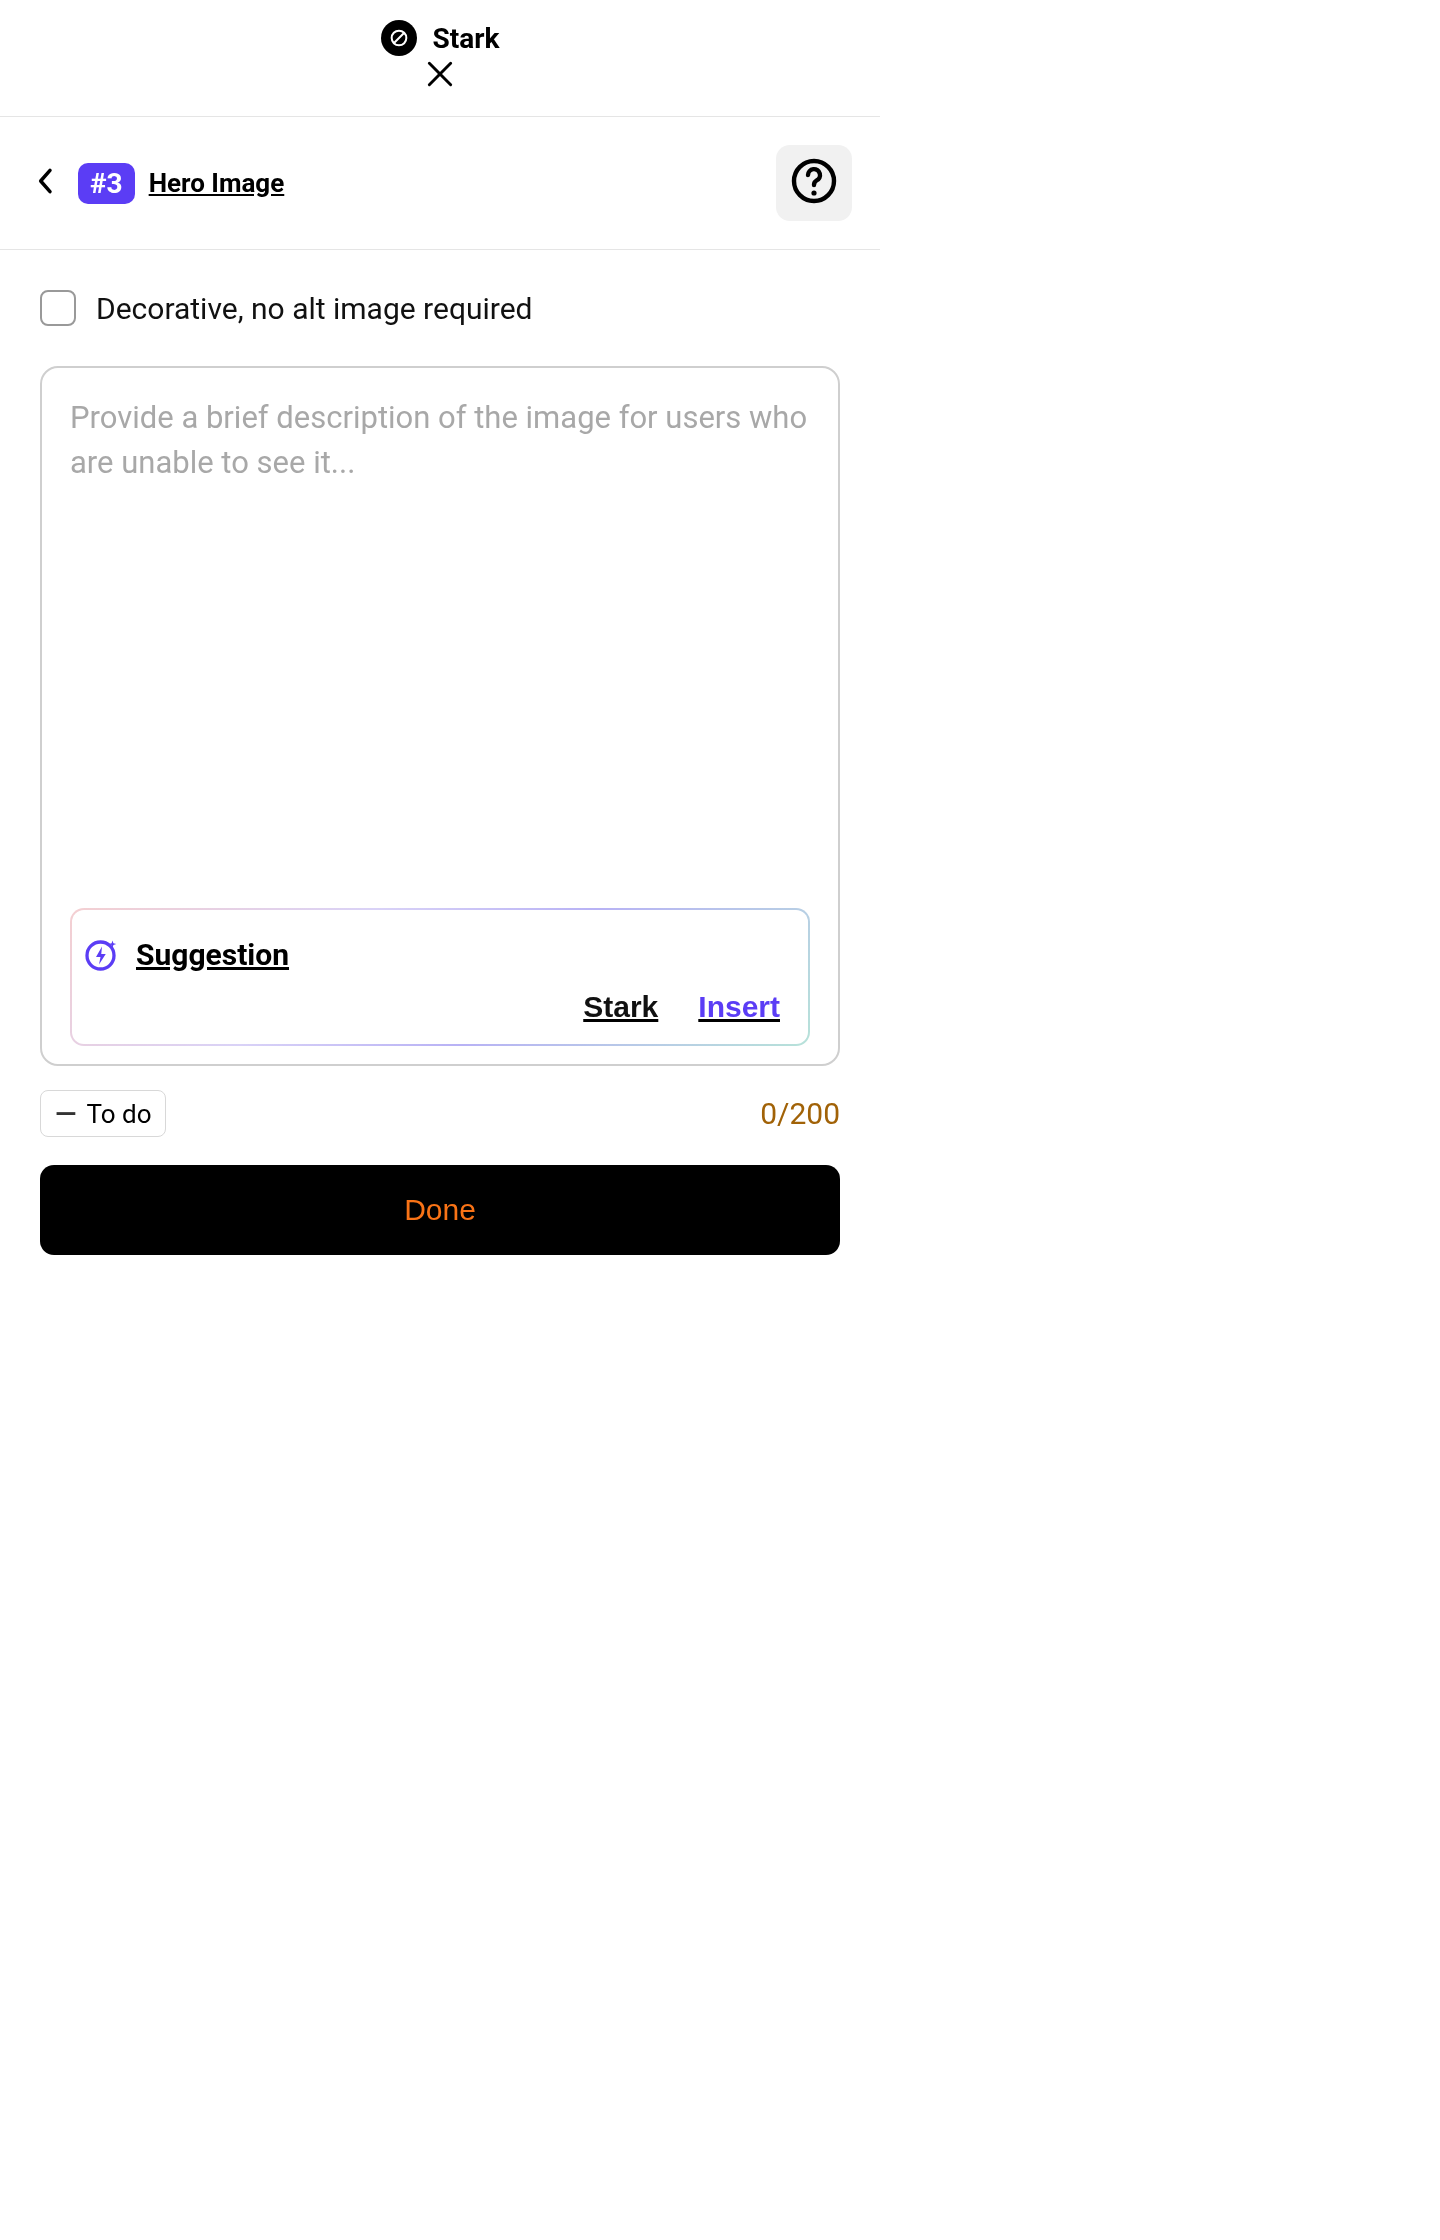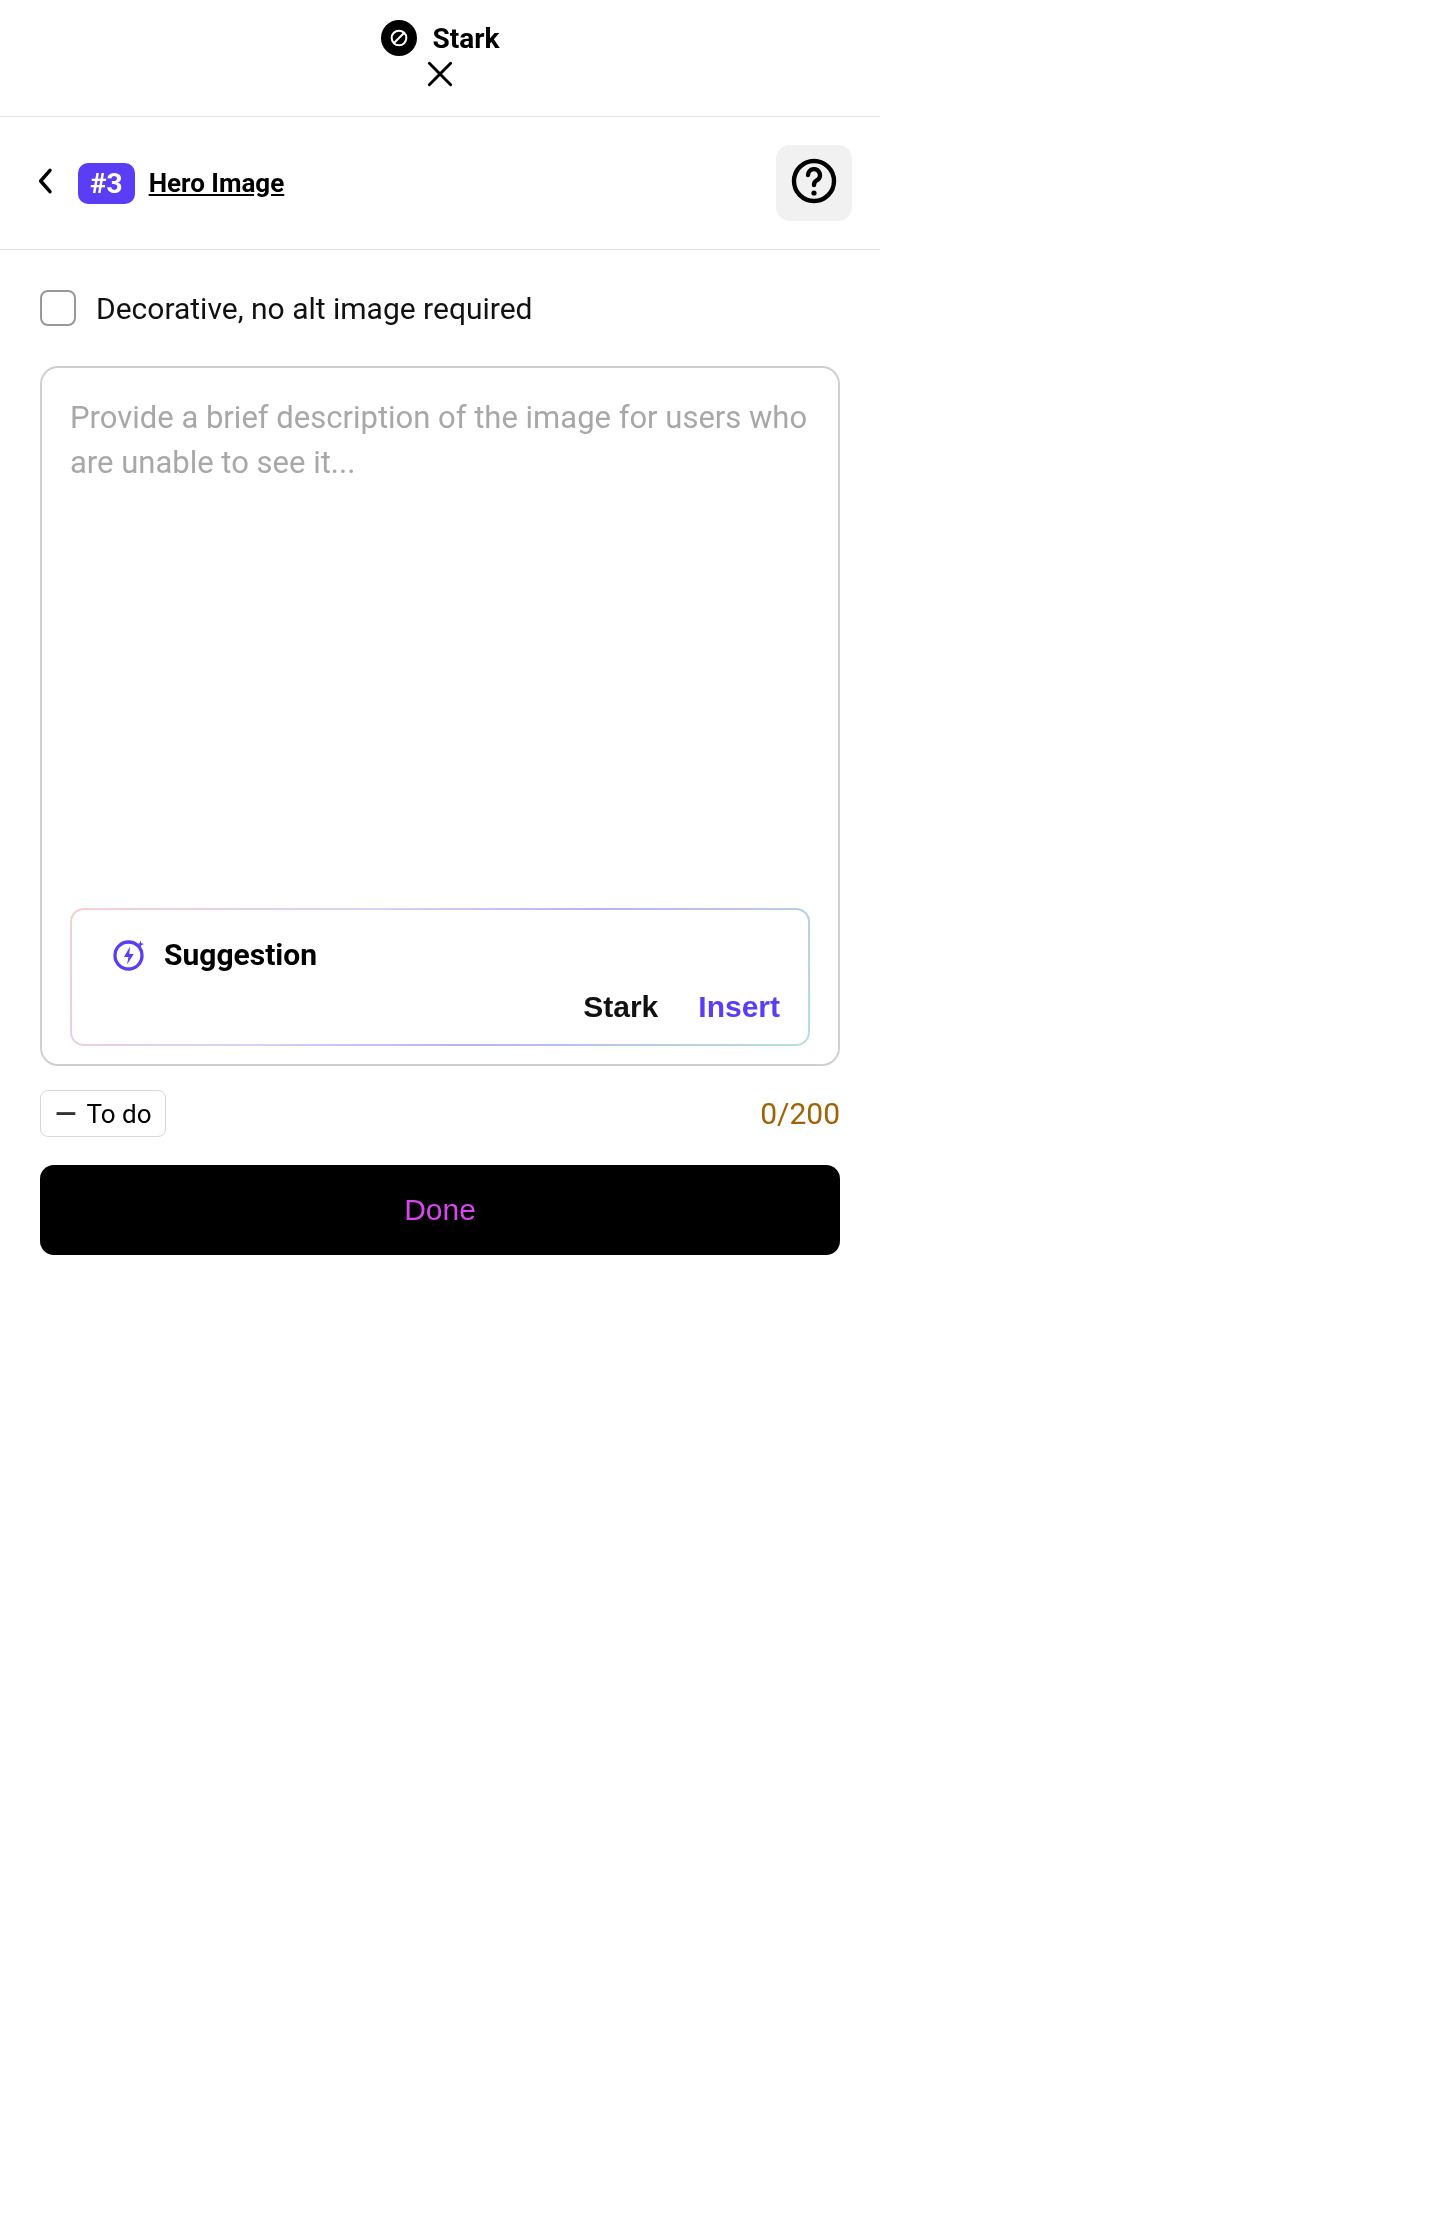--- a/index.html
+++ b/index.html
@@ -156,21 +156,22 @@
     }
     .suggestion-card {
       border-radius: 14px;
       padding: 2px;
       background: linear-gradient(135deg, #f4cfd1 0%, #d9d2f7 35%, #b8b2f5 60%, #b7e2d9 100%);
       margin-top: 16px;
     }
     .suggestion-inner {
       background: #fff;
       border-radius: 12px;
-      padding: 26px 28px 20px 40px;
+      padding: 26px 28px 20px 12px;
+      text-decoration: underline;
     }
     .suggestion-head {
       display: flex;
       align-items: center;
       gap: 16px;
       margin-bottom: 18px;
     }
     .lightning-icon {
       width: 36px;
       height: 36px;
@@ -236,21 +237,21 @@
       font-weight: 600;
       color: #333;
     }
     .counter {
       font-size: 30px;
       color: #a16207;
     }
     .done-btn {
       width: 100%;
       background: #000;
-      color: #d946ef;
+      color: #f97316;
       border: none;
       border-radius: 14px;
       font-size: 30px;
       font-weight: 500;
       padding: 28px 0;
       cursor: pointer;
     }
   </style>
 </head>
 <body>

